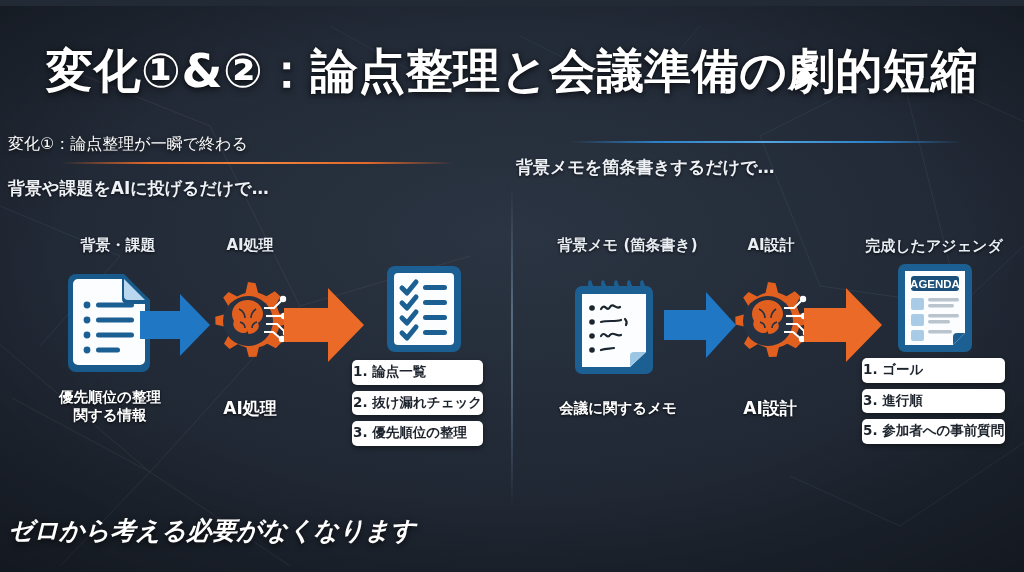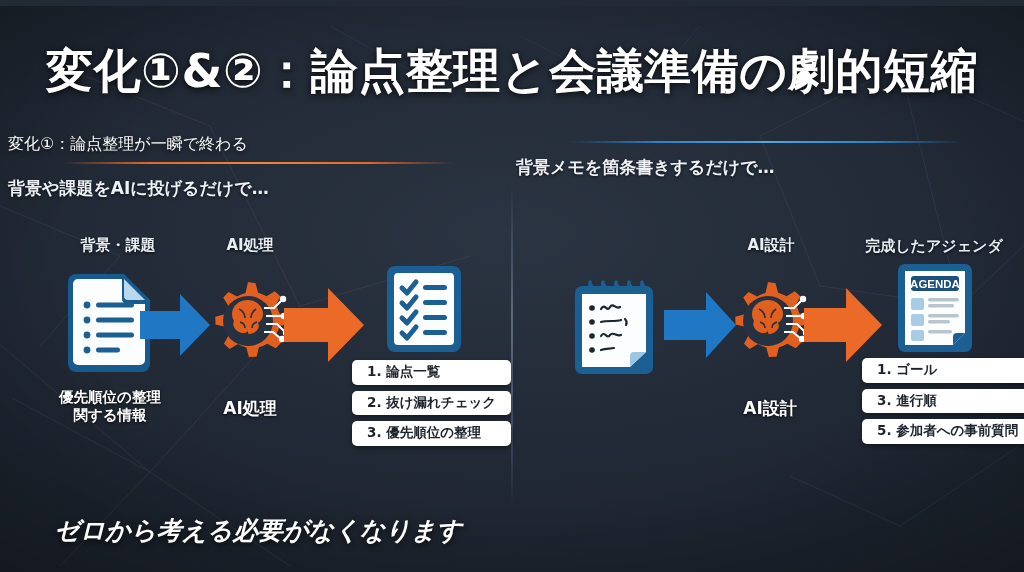--- a/index.html
+++ b/index.html
@@ -90,29 +90,29 @@
   }
 
   
   .chips { position: absolute; display: flex; flex-direction: column; gap: 6px; }
   .chip {
     background: #ffffff;
     color: #1d232c;
     font-size: 13.5px;
     font-weight: 700;
     border-radius: 5px;
-    padding: 4px 15px 5px;
+    padding: 4px 1px 5px;
     line-height: 1.15;
     white-space: nowrap;
     box-shadow: 0 2px 5px rgba(0,0,0,.45);
   }
 
   
   .footer {
-    position: absolute; top: 508px; width: 500px; text-align: center;
+    position: absolute; top: 508px; width: 500px; text-align: left;
     font-size: 25px; font-weight: 700; font-style: italic;
     color: #ffffff; white-space: nowrap;
     text-shadow: 0 2px 6px rgba(0,0,0,.8);
   }
   .footer.left  { left: 8px; }
   .footer.right { left: 516px; }
 
   .abs { position: absolute; }
 </style>
 </head>
@@ -237,20 +237,21 @@
     <div class="chip">3. 優先順位の整理</div>
   </div>
 
   <div class="footer left">ゼロから考える必要がなくなります</div>
 
   <div class="panel right">
     <div class="head-rule blue"></div>
     <div class="panel-sub">背景メモを箇条書きするだけで…</div>
   </div>
 
+  <div class="steplabel" style="left:525px; top:230px; width:205px;">背景メモ (箇条書き)</div>
   <div class="steplabel" style="left:706px; top:230px; width:130px;">AI設計</div>
   <div class="steplabel" style="left:848px; top:231px; width:172px;">完成したアジェンダ</div>
 
   <svg class="abs" style="left:570px; top:268px;" width="92" height="104" viewBox="0 0 92 104">
     <rect x="5" y="12" width="78" height="88" rx="7" fill="#1c5f92"></rect>
     <path d="M12 20 h64 v58 l-16 15 h-48 z" fill="#fbfdff"></path>
     <path d="M76 78 l-16 15 v-11 a4 4 0 0 1 4-4 z" fill="#9dc6e5"></path>
     <g stroke="#1c5f92" stroke-width="3.5" stroke-linecap="round" fill="none">
       <path d="M20 14 v-6"></path>
         <path d="M33 14 v-6"></path>
@@ -272,20 +273,23 @@
         <circle cx="22" cy="76" r="2.8"></circle>
     </g>
     <g stroke="#1b2530" stroke-width="2.2" fill="none" stroke-linecap="round">
       <path d="M31 35 c4-7 6 4 9-2 3-5 6 3 10 0"></path>
       <path d="M31 48 c7-2 14 0 20-2 M55 45 c2 2 2 4 1 6"></path>
       <path d="M31 62 c4-6 6 4 9-1 3-4 7 2 11 0"></path>
       <path d="M31 76 c5-2 9-1 13-2"></path>
     </g>
   </svg>
 
+  <div class="caption" style="left:548px; top:394px; width:140px;">
+    <div>会議に関するメモ</div>
+  </div>
 
   <svg class="abs" style="left:664px; top:286px;" width="72" height="66" viewBox="0 0 72 66">
     <path d="M0 18 h42 v-18 l30 33 -30 33 v-18 h-42 z" fill="#2077c4"></path>
   </svg>
 
   <svg class="abs" style="left:716px; top:272px;" width="108" height="104" viewBox="0 0 108 104">
     <g fill="#e2601f">
       <path d="M52 4 l7.5 1.3 2.6 9.4 a38 38 0 0 1 8.4 3.5 l8.3-5 5.6 5.3 -4.6 8.5 a38 38 0 0 1 3.6 8.4 l9.5 2.3 .2 7.7 -9.4 2.6 a38 38 0 0 1 -3.5 8.4 l5 8.3 -5.4 5.6 -8.5-4.6 a38 38 0 0 1 -8.4 3.6 l-2.3 9.5 -7.7 .2 -2.6-9.4 a38 38 0 0 1 -8.4-3.5 l-8.3 5 -5.6-5.4 4.6-8.5 a38 38 0 0 1 -3.6-8.4 l-9.5-2.3 -.2-7.7 9.4-2.6 a38 38 0 0 1 3.5-8.4 l-5-8.3 5.4-5.6 8.5 4.6 a38 38 0 0 1 8.4-3.6 z"></path>
     </g>
     <circle cx="52" cy="43" r="25" fill="#263142"></circle>

